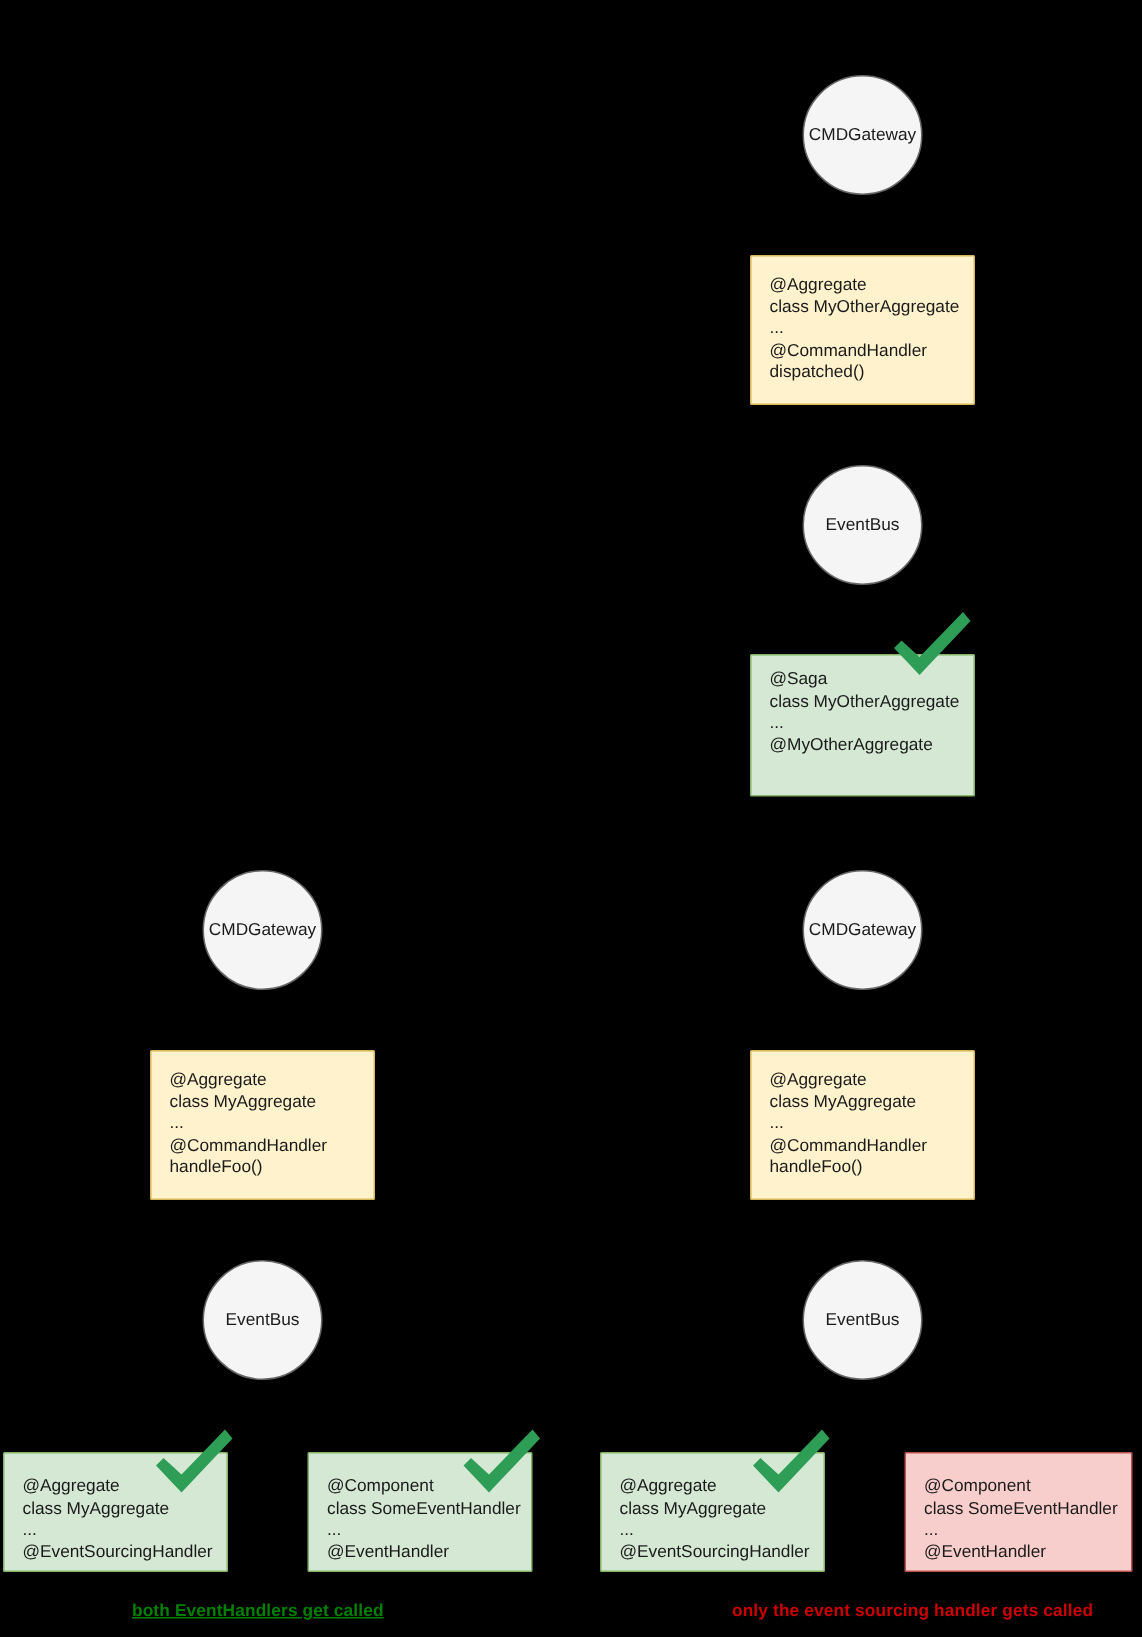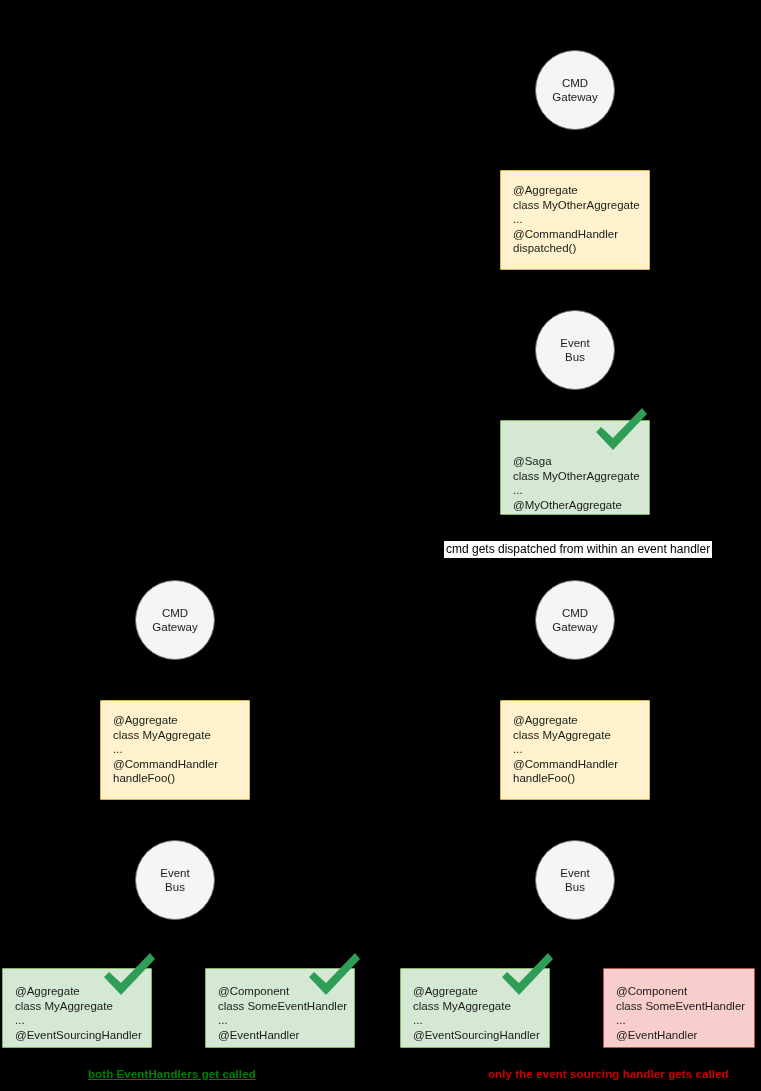--- a/index.html
+++ b/index.html
@@ -26,21 +26,21 @@
   
   .circle-node {
     position: absolute;
     width: 80px;
     height: 80px;
     border-radius: 50%;
     background: #f5f5f5;
     border: 1px solid #666666;
     box-sizing: border-box;
     display: flex;
-    flex-direction: column;
+    flex-direction: row;
     align-items: center;
     justify-content: center;
     color: #1a1a1a;
     font-size: 11.5px;
     line-height: 14px;
     text-align: center;
   }
   .circle-node .line { display: block; white-space: nowrap; }
 
   
@@ -106,31 +106,30 @@
     <span class="line">...</span>
     <span class="line">@CommandHandler</span>
     <span class="line">dispatched()</span>
   </div>
 
   <div class="circle-node" style="left:535px; top:310px;">
     <span class="line">Event</span>
     <span class="line">Bus</span>
   </div>
 
-  <div class="box-node box-green" style="left:500px; top:420px; width:150px; height:95px; padding-top:33px;">
+  <div class="box-node box-green" style="left:500px; top:436px; width:150px; height:95px; padding-top:9px;">
     <span class="line">@Saga</span>
     <span class="line">class MyOtherAggregate</span>
     <span class="line">...</span>
     <span class="line">@MyOtherAggregate</span>
   </div>
   <svg class="check-mark" style="left:592px; top:405px;" viewBox="0 0 58 52">
     <path d="M4 27 L9 22 L21 33 L50 3 L55 9 L21 45 Z" fill="#2e9e57"></path>
   </svg>
 
-  <div class="label-chip" style="left:444px; top:541px;">cmd gets dispatched from within an event handler</div>
 
   <div class="circle-node" style="left:135px; top:580px;">
     <span class="line">CMD</span>
     <span class="line">Gateway</span>
   </div>
 
   <div class="box-node box-yellow" style="left:100px; top:700px; width:150px; height:100px;">
     <span class="line">@Aggregate</span>
     <span class="line">class MyAggregate</span>
     <span class="line">...</span>

